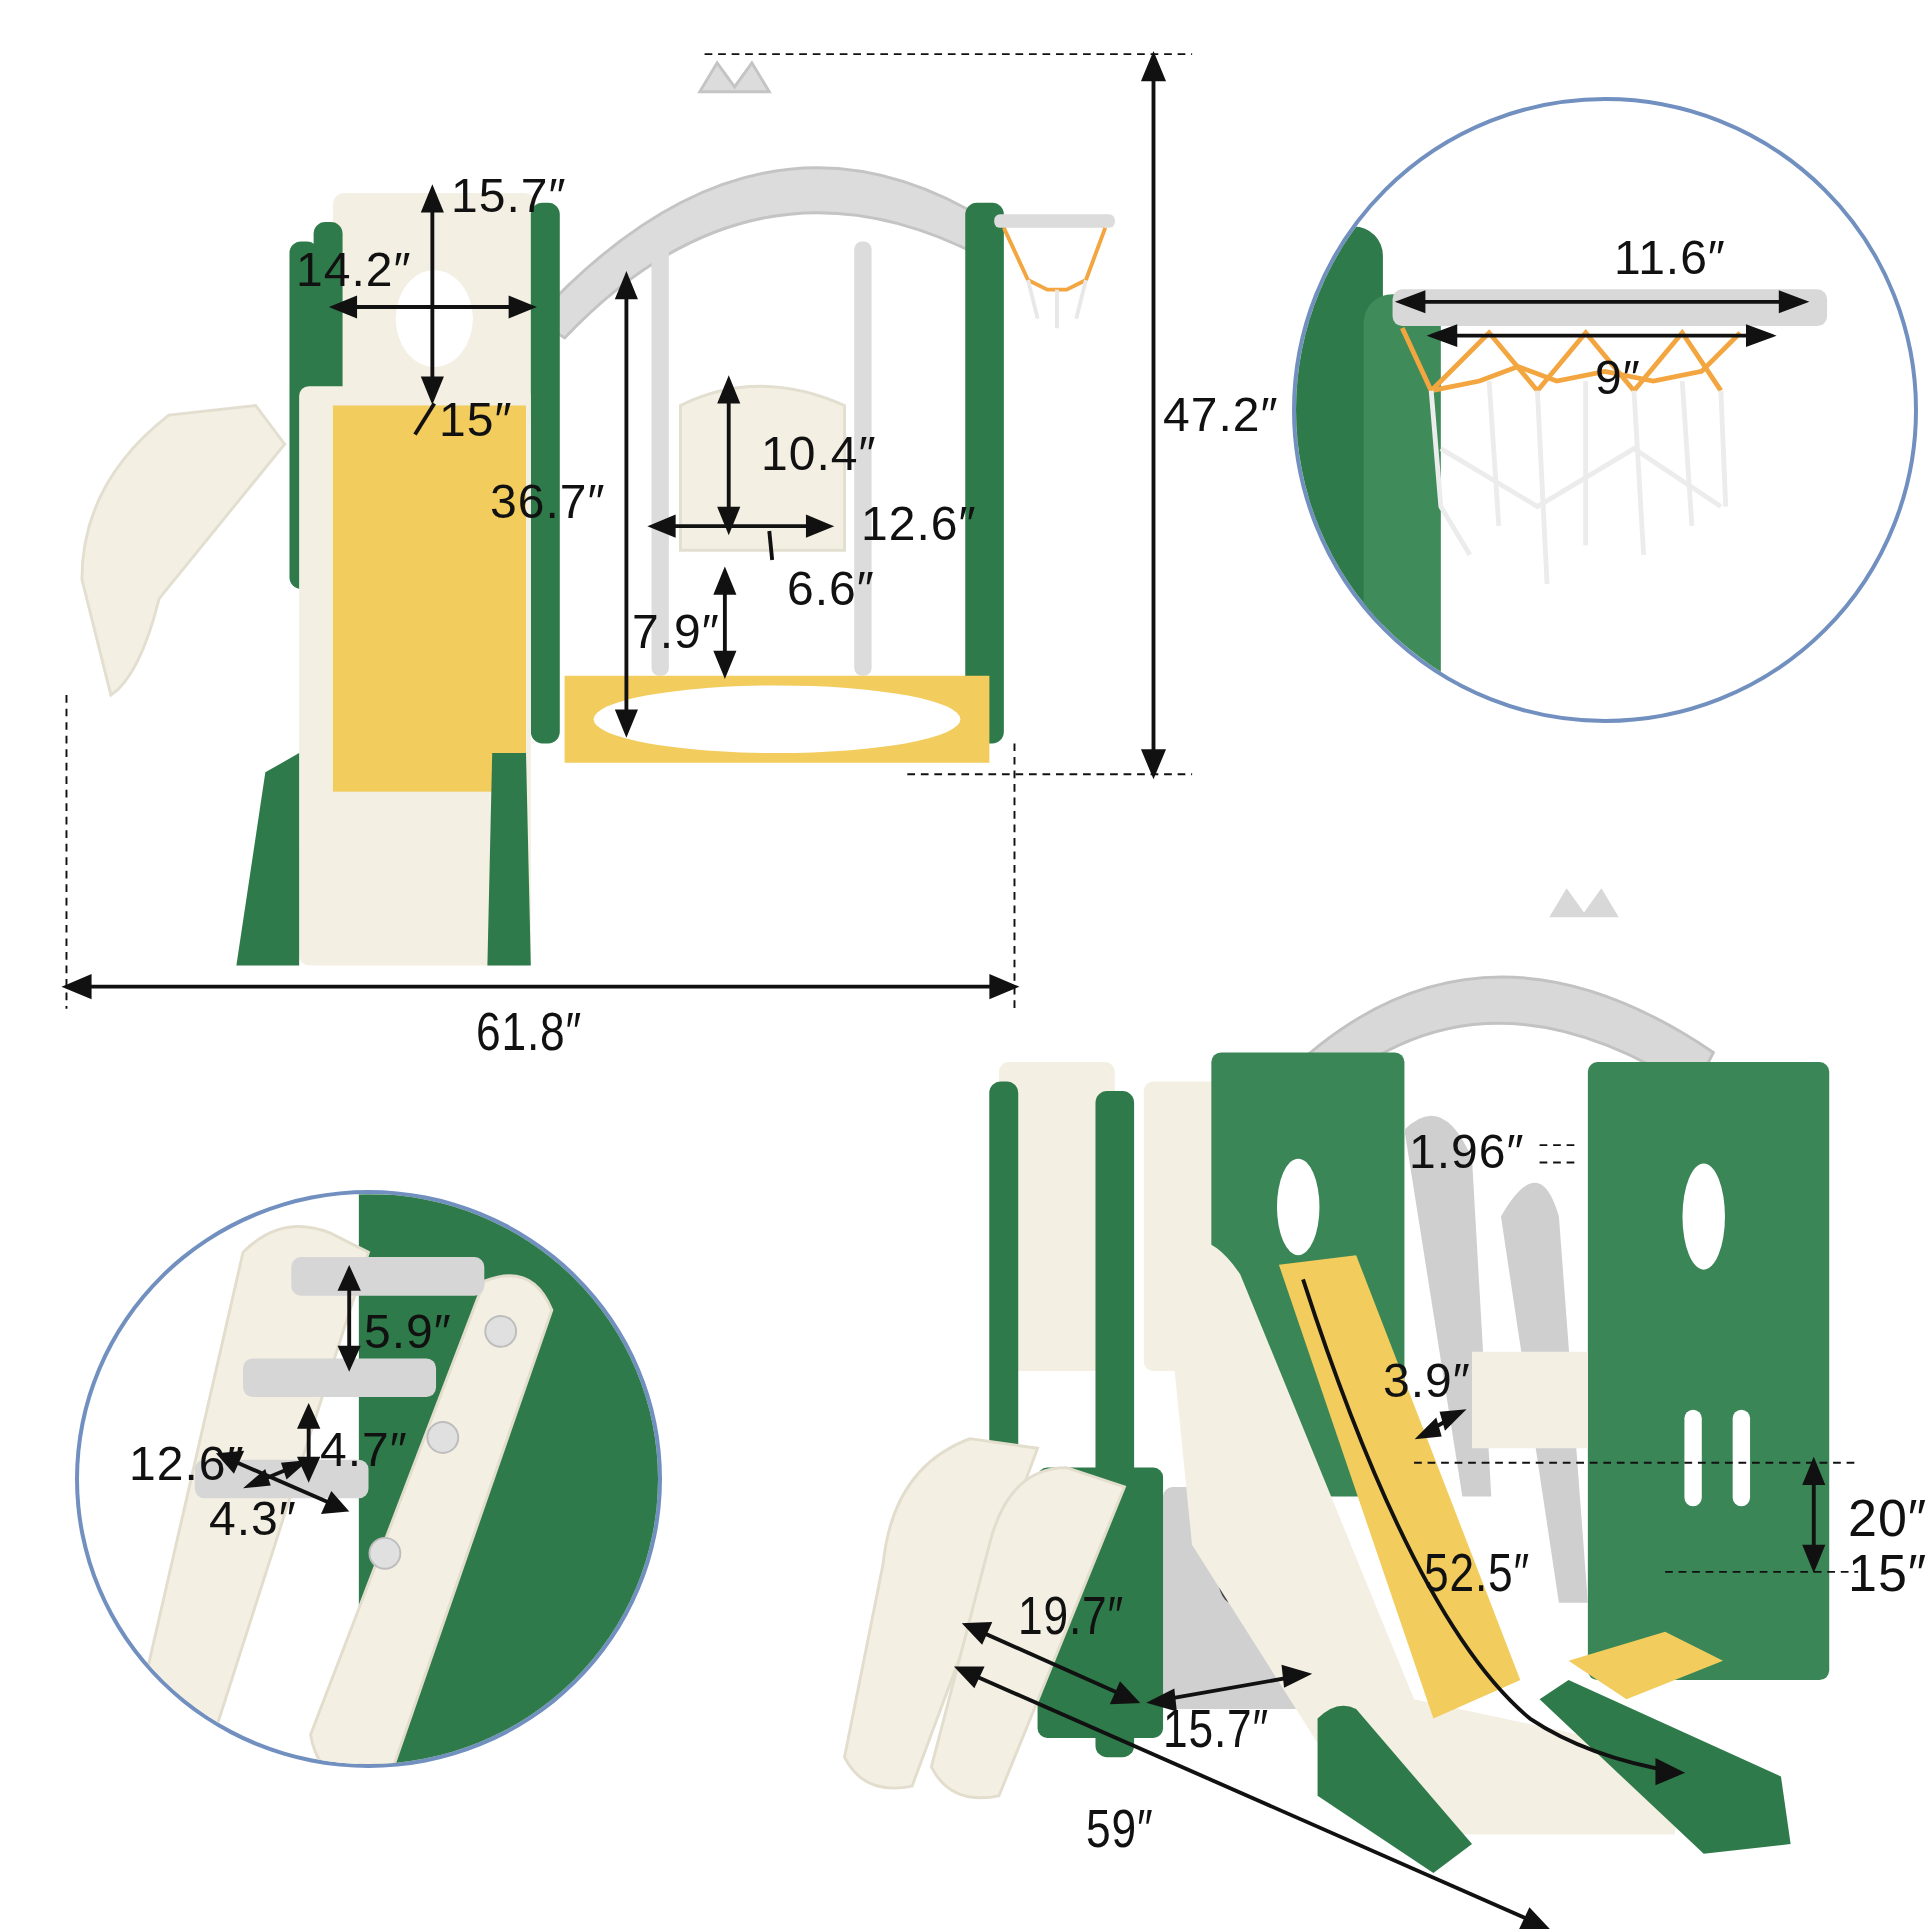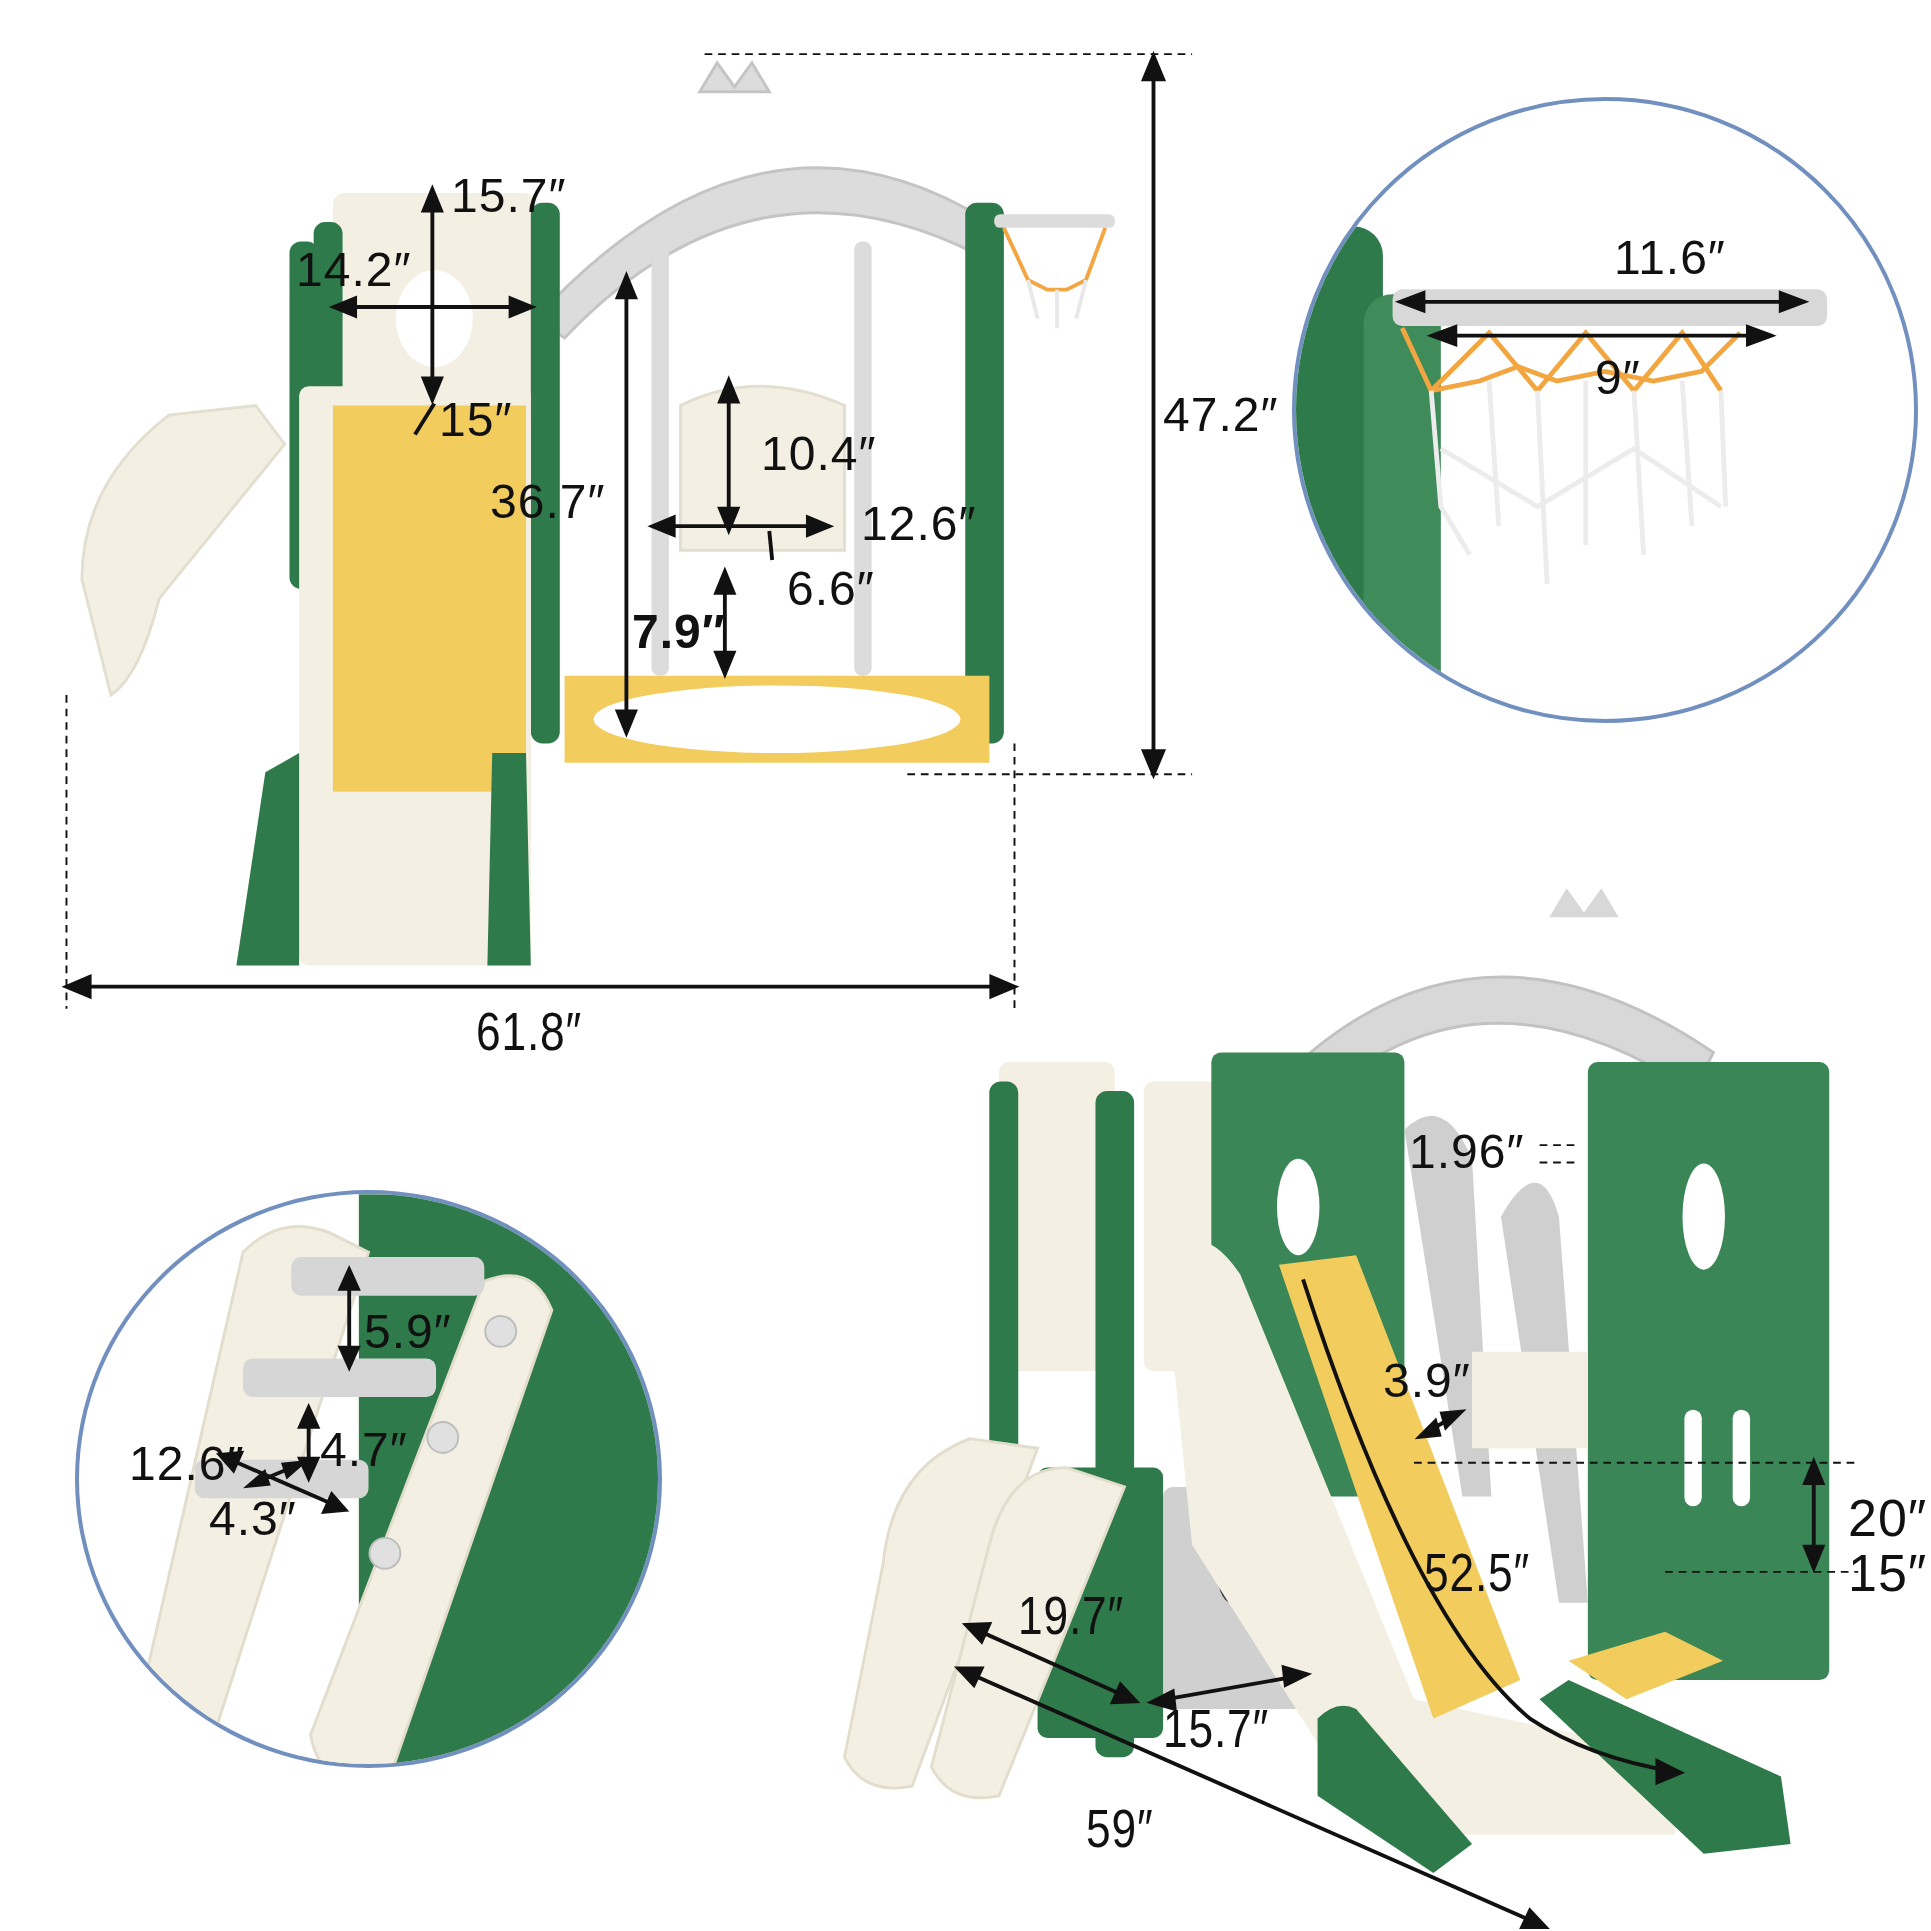--- a/index.html
+++ b/index.html
@@ -93,21 +93,21 @@
     </g>
   </svg>
 
   <span class="lbl" style="left:427px;top:172px;">15.7″</span>
   <span class="lbl" style="left:272px;top:246px;">14.2″</span>
   <span class="lbl" style="left:415px;top:396px;">15″</span>
   <span class="lbl" style="left:466px;top:478px;">36.7″</span>
   <span class="lbl" style="left:737px;top:430px;">10.4″</span>
   <span class="lbl" style="left:837px;top:500px;">12.6″</span>
   <span class="lbl" style="left:763px;top:565px;">6.6″</span>
-  <span class="lbl" style="left:608px;top:608px;font-weight:bold;">7.9″</span>
+  <span class="lbl" style="left:608px;top:608px;">7.9″</span>
   <span class="lbl" style="left:1139px;top:391px;">47.2″</span>
   <span class="lbl cond" style="left:452px;top:1004px;">61.8″</span>
 </div>
 
 <div class="circle" style="left:1292px;top:97px;width:618px;height:618px;">
   <svg width="618" height="618" viewBox="0 0 640 640">
     <rect x="0" y="130" width="90" height="520" rx="30" fill="#2f7a4a"></rect>
     <rect x="70" y="200" width="80" height="460" rx="30" fill="#3f8c5a"></rect>
     <rect x="100" y="195" width="450" height="38" rx="10" fill="#d8d8d8"></rect>
     <g fill="none" stroke="#f3a640" stroke-width="5">

